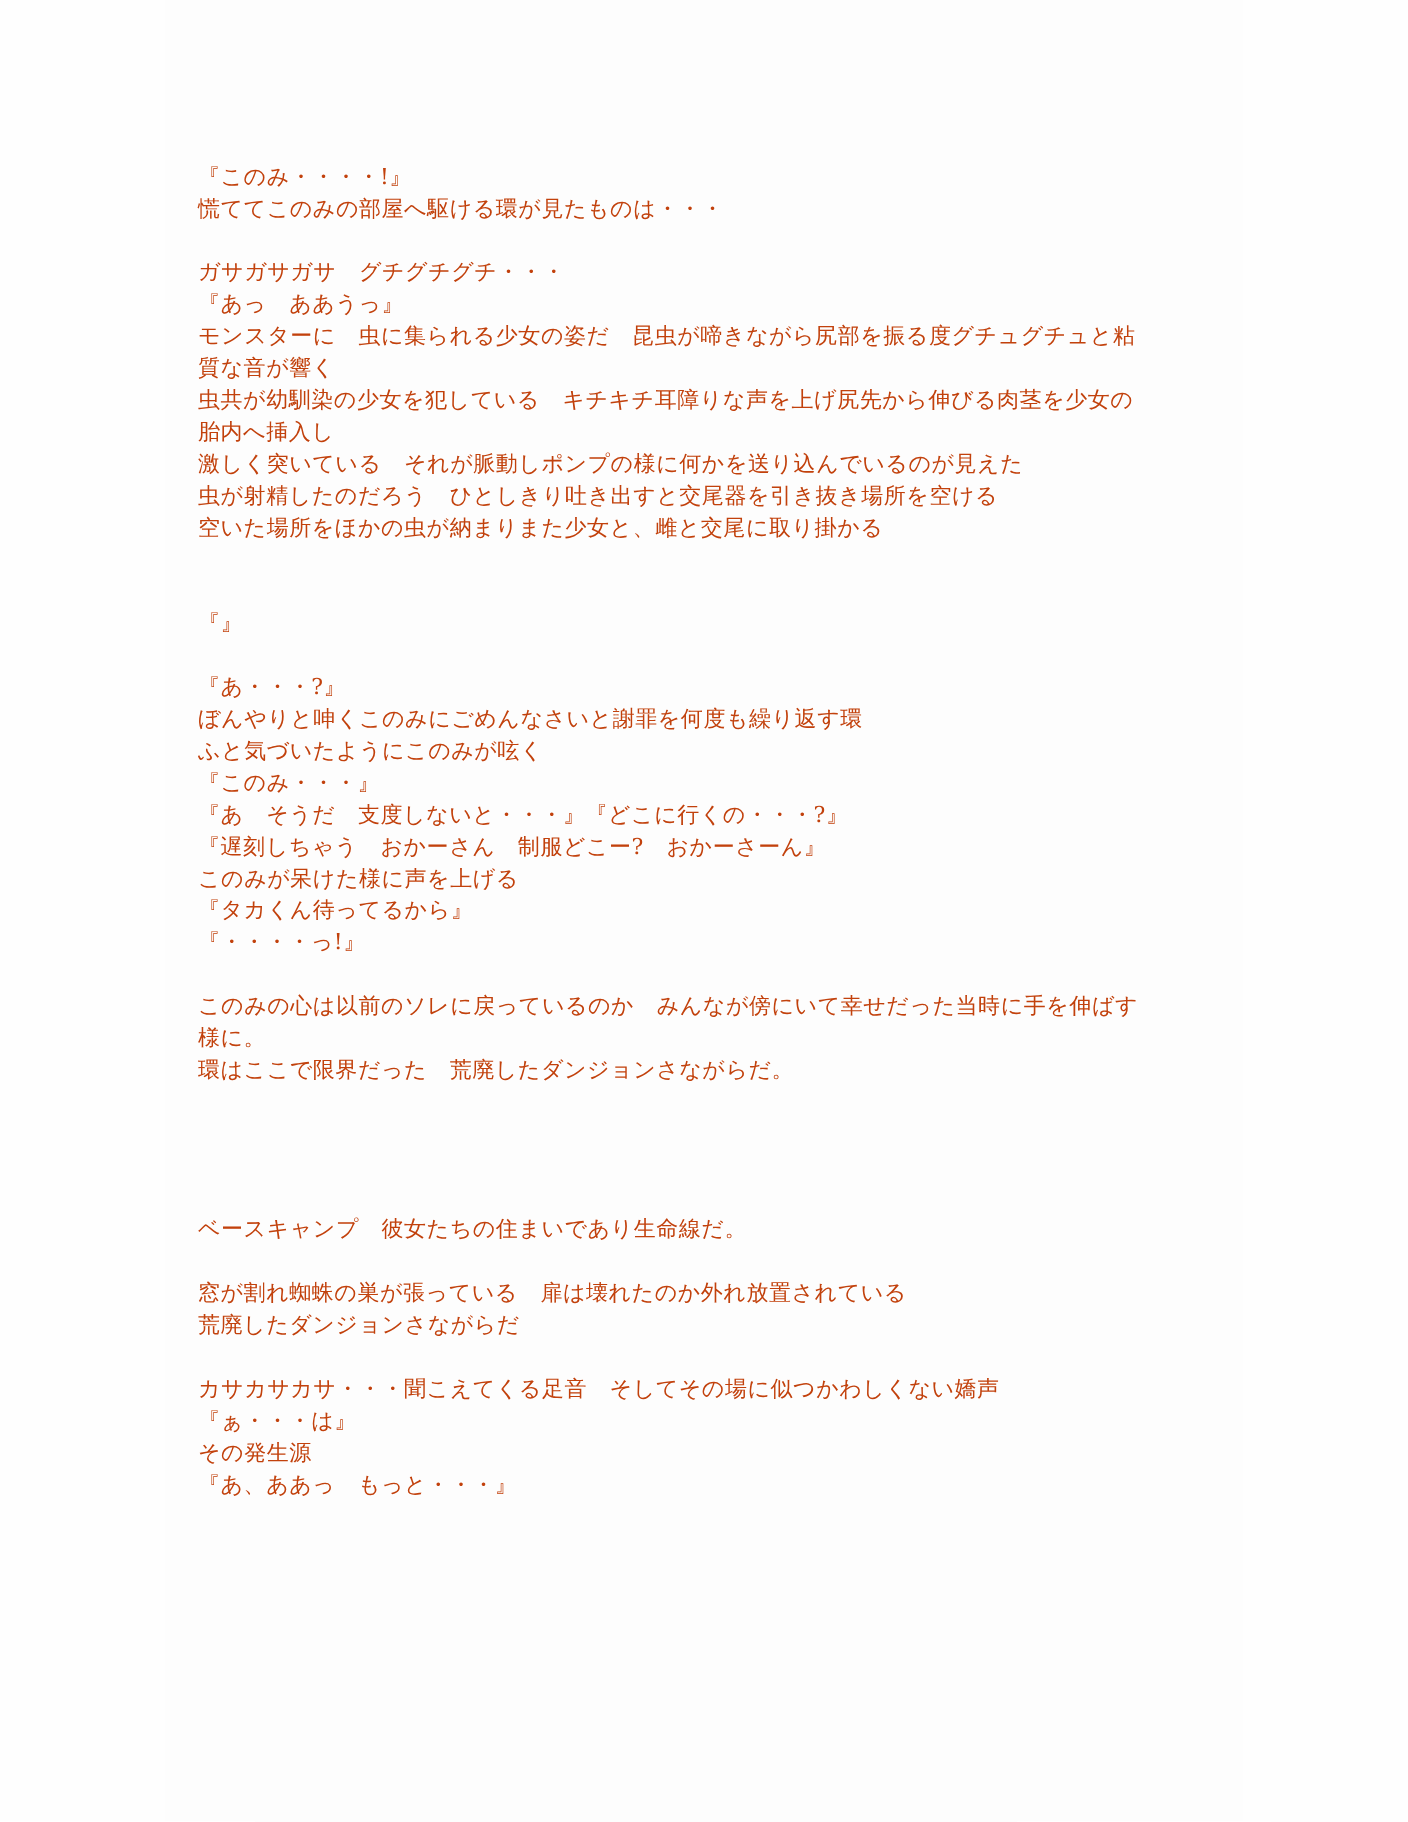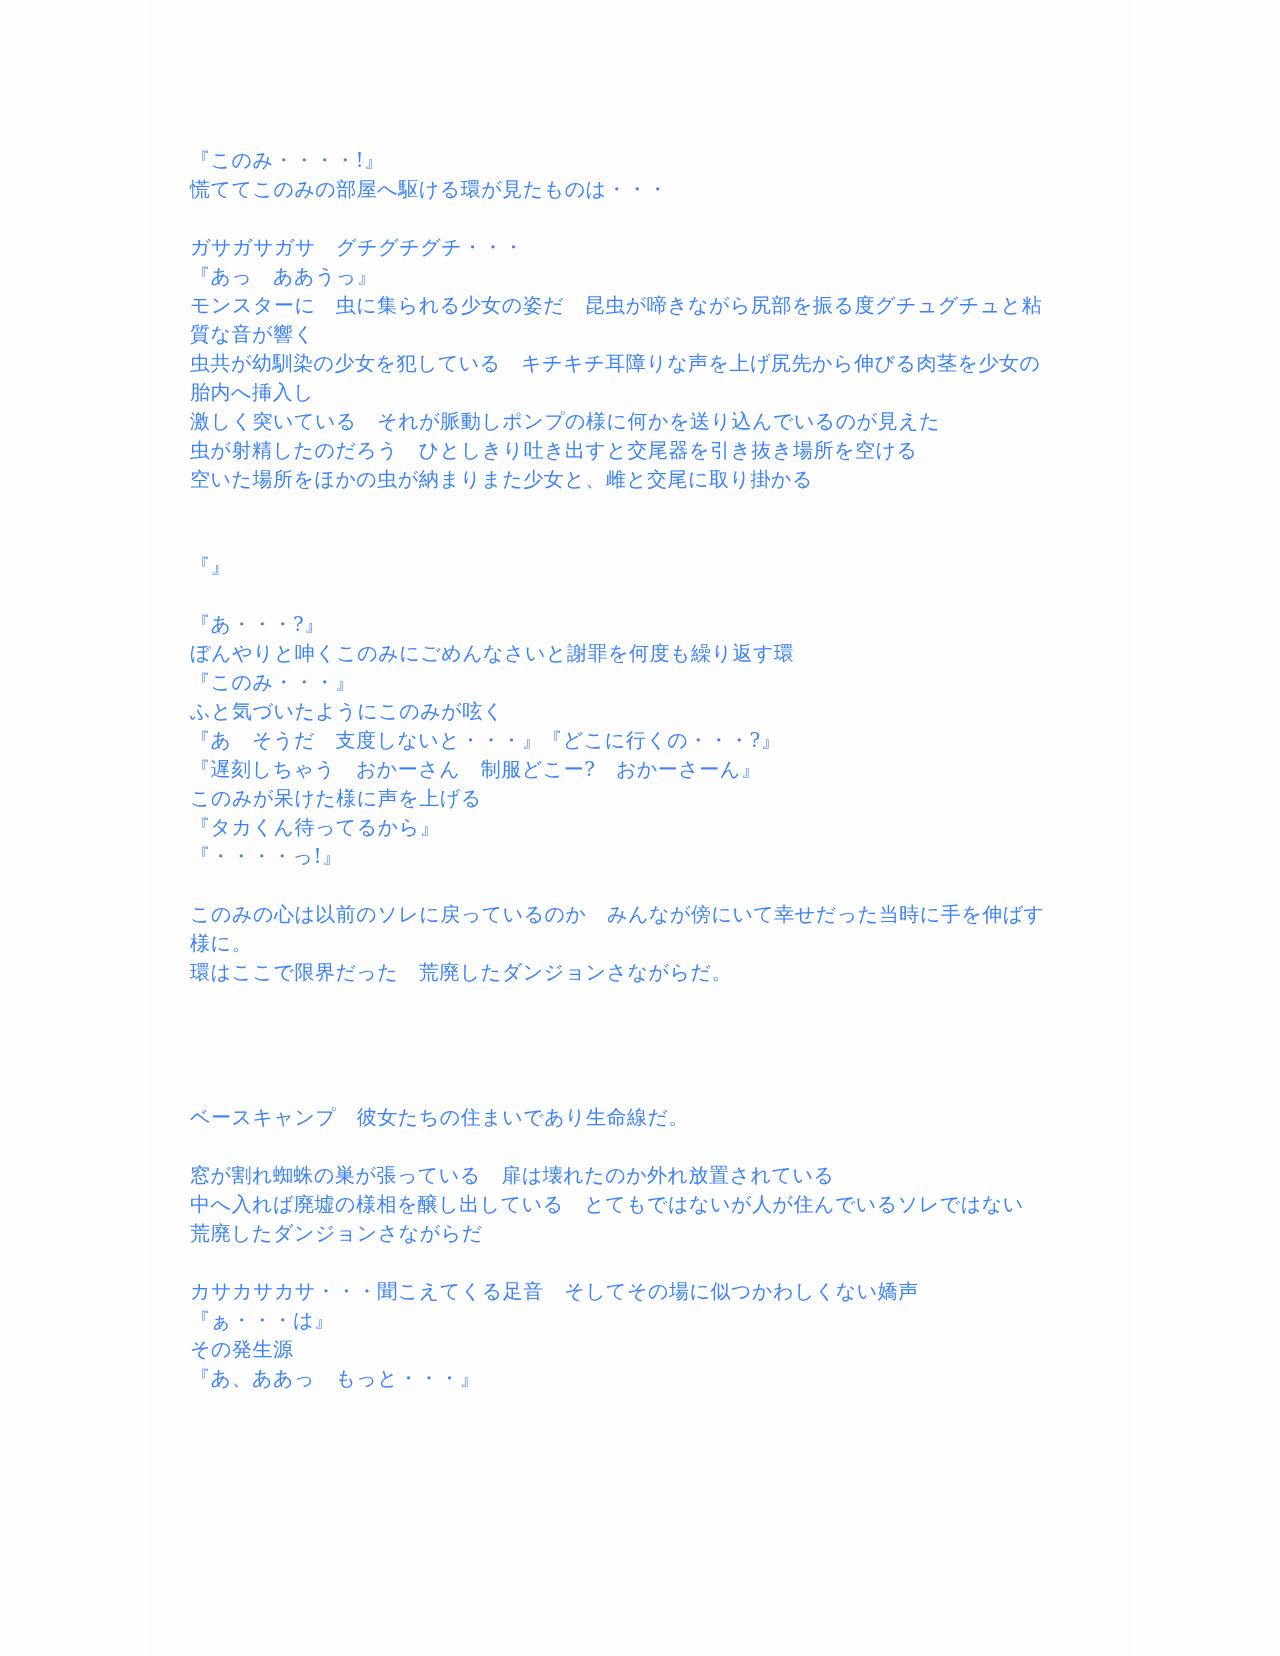--- a/index.html
+++ b/index.html
@@ -17,28 +17,28 @@
   .page {
     position: absolute;
     left: 150px;
     top: 0;
     width: 980px;
     height: 1656px;
     background: #fdfdfd;
   }
   .text-block {
     position: absolute;
-    left: 40px;
+    left: 30px;
     top: 146px;
     width: 910px;
     font-family: "DejaVu Serif", "Liberation Serif", serif;
     font-size: 20px;
     line-height: 29px;
     letter-spacing: 0.5px;
-    color: #3b82f6;
+    color: #c2410c;
   }
   .line {
     min-height: 29px;
     white-space: pre;
   }
 </style>
 </head>
 <body>
 
 <div class="canvas">
@@ -55,39 +55,38 @@
         <div class="line">胎内へ挿入し</div>
         <div class="line">激しく突いている　それが脈動しポンプの様に何かを送り込んでいるのが見えた</div>
         <div class="line">虫が射精したのだろう　ひとしきり吐き出すと交尾器を引き抜き場所を空ける</div>
         <div class="line">空いた場所をほかの虫が納まりまた少女と、雌と交尾に取り掛かる</div>
         <div class="line"></div>
         <div class="line"></div>
         <div class="line">『』</div>
         <div class="line"></div>
         <div class="line">『あ・・・?』</div>
         <div class="line">ぼんやりと呻くこのみにごめんなさいと謝罪を何度も繰り返す環</div>
+        <div class="line">ふと気づいたようにこのみが呟く</div>
         <div class="line">『このみ・・・』</div>
-        <div class="line">ふと気づいたようにこのみが呟く</div>
         <div class="line">『あ　そうだ　支度しないと・・・』『どこに行くの・・・?』</div>
         <div class="line">『遅刻しちゃう　おかーさん　制服どこー?　おかーさーん』</div>
         <div class="line">このみが呆けた様に声を上げる</div>
         <div class="line">『タカくん待ってるから』</div>
         <div class="line">『・・・・っ!』</div>
         <div class="line"></div>
         <div class="line">このみの心は以前のソレに戻っているのか　みんなが傍にいて幸せだった当時に手を伸ばす</div>
         <div class="line">様に。</div>
         <div class="line">環はここで限界だった　荒廃したダンジョンさながらだ。</div>
         <div class="line"></div>
         <div class="line"></div>
         <div class="line"></div>
         <div class="line"></div>
         <div class="line">ベースキャンプ　彼女たちの住まいであり生命線だ。</div>
         <div class="line"></div>
         <div class="line">窓が割れ蜘蛛の巣が張っている　扉は壊れたのか外れ放置されている</div>
-        <div class="line">中へ入れば廃墟の様相を醸し出している　とてもではないが人が住んでいるソレではない</div>
         <div class="line">荒廃したダンジョンさながらだ</div>
         <div class="line"></div>
         <div class="line">カサカサカサ・・・聞こえてくる足音　そしてその場に似つかわしくない嬌声</div>
         <div class="line">『ぁ・・・は』</div>
         <div class="line">その発生源</div>
         <div class="line">『あ、ああっ　もっと・・・』</div>
       </div>
   </div>
 </div>
 

